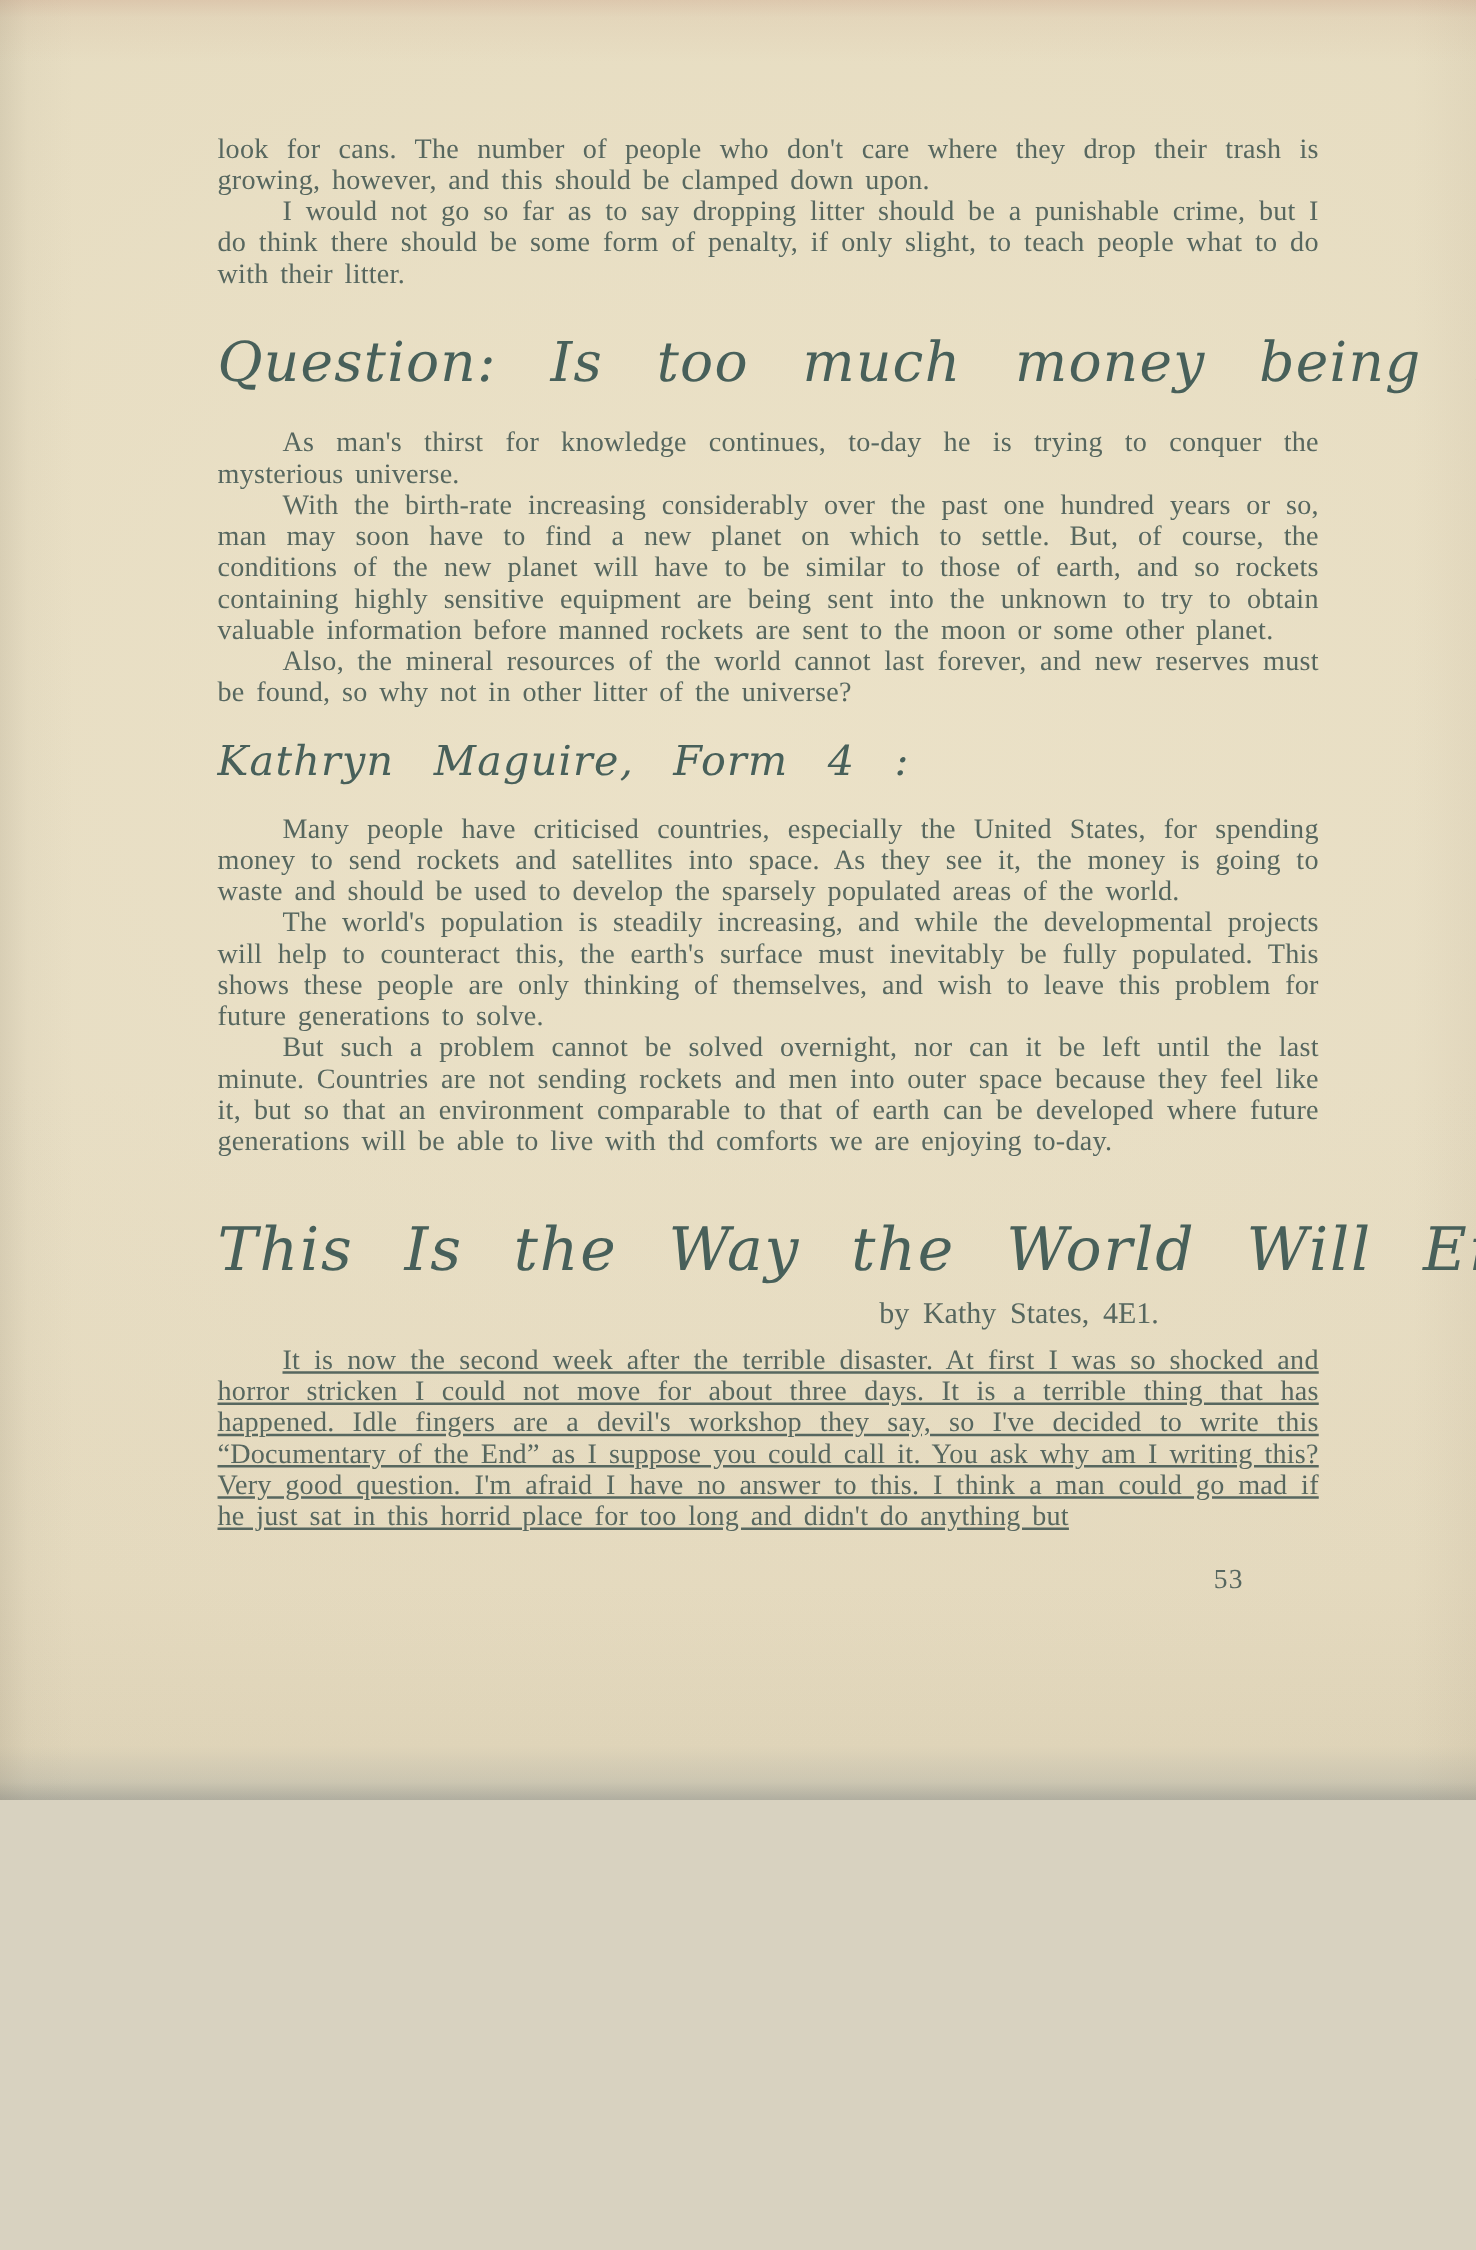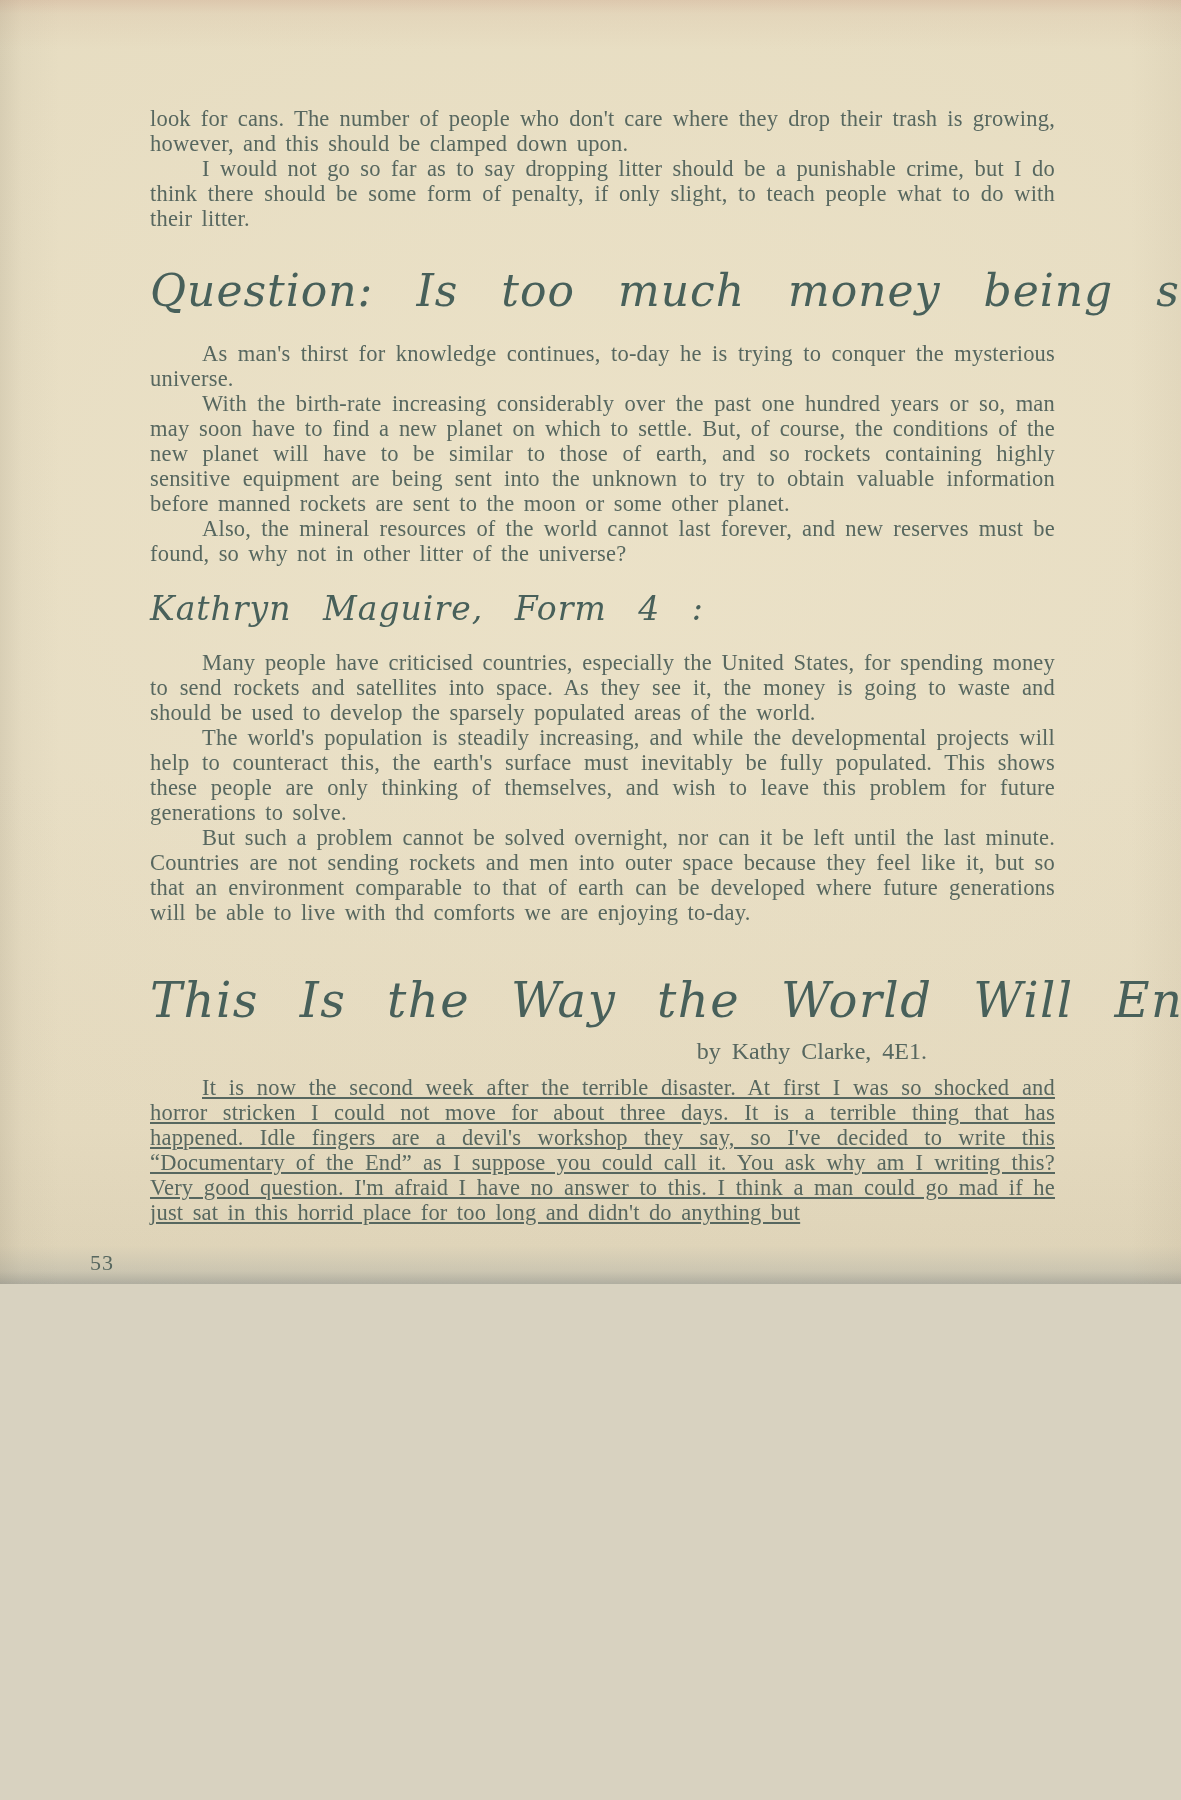--- a/index.html
+++ b/index.html
@@ -3,30 +3,31 @@
 <meta charset="utf-8">
 <style>
   html, body {
     margin: 0;
     padding: 0;
     background: #d8d2c0;
   }
   .page {
     position: relative;
     width: 1181px;
-    height: 1284px;
+    height: 1440px;
     box-sizing: border-box;
     overflow: hidden;
     background:
       linear-gradient(180deg,
         #dfc9ae 0px, #e6d8bc 14px, #eae0c4 50px,
         #eae0c5 60%, #e8ddc1 88%, #e3d8bc 97%,
         #cfc9b4 99%, #b2b0a2 100%);
     font-family: "Liberation Serif", "DejaVu Serif", serif;
     color: #57675f;
+    padding-left: 24px;
   }
   
   .page::before {
     content: "";
     position: absolute;
     inset: 0;
     pointer-events: none;
     background:
       linear-gradient(90deg, rgba(120,110,90,0.14) 0px, rgba(120,110,90,0.04) 22px, rgba(120,110,90,0) 60px),
       linear-gradient(270deg, rgba(150,130,105,0.08) 0px, rgba(150,130,105,0) 50px),
@@ -90,21 +91,21 @@
     line-height: 28px;
     text-align: right;
     padding-right: 128px;
     word-spacing: 5px;
     margin-top: 6px;
   }
   .story-body { margin-top: 10px; text-decoration: underline; }
 
   .page-number {
     font-size: 22px;
-    text-align: left;
+    text-align: right;
     margin-top: 25px;
     transform: translateX(-60px);
     letter-spacing: 1px;
   }
 </style>
 </head>
 <body>
 
 <div class="page">
   <div class="content">
@@ -126,20 +127,20 @@
 
     <section>
       <div class="script author-heading">Kathryn Maguire, Form 4 :</div>
       <p class="body-text indent after-heading">Many people have criticised countries, especially the United States, for spending money to send rockets and satellites into space.  As they see it, the money is going to waste and should be used to develop the sparsely populated areas of the world.</p>
       <p class="body-text indent">The world's population is steadily increasing, and while the developmental projects will help to counteract this, the earth's surface must inevitably be fully populated.  This shows these people are only thinking of themselves, and wish to leave this problem for future generations to solve.</p>
       <p class="body-text indent">But such a problem cannot be solved overnight, nor can it be left until the last minute.  Countries are not sending rockets and men into outer space because they feel like it, but so that an environment comparable to that of earth can be developed where future generations will be able to live with thd comforts we are enjoying to-day.</p>
     </section>
 
     <section>
       <div class="script story-title">This Is the Way the World Will End</div>
-      <div class="byline">by Kathy Clarke, 4E1.</div>
+      <div class="byline">by Kathy States, 4E1.</div>
       <p class="body-text indent story-body">It is now the second week after the terrible disaster.  At first I was so shocked and horror stricken I could not move for about three days.  It is a terrible thing that has happened.  Idle fingers are a devil's workshop they say, so I've decided to write this “Documentary of the End” as I suppose you could call it.  You ask why am I writing this?  Very good question.  I'm afraid I have no answer to this.  I think a man could go mad if he just sat in this horrid place for too long and didn't do anything but</p>
     </section>
 
     <div class="page-number">53</div>
 
   </div>
 </div>
 
 </body></html>

